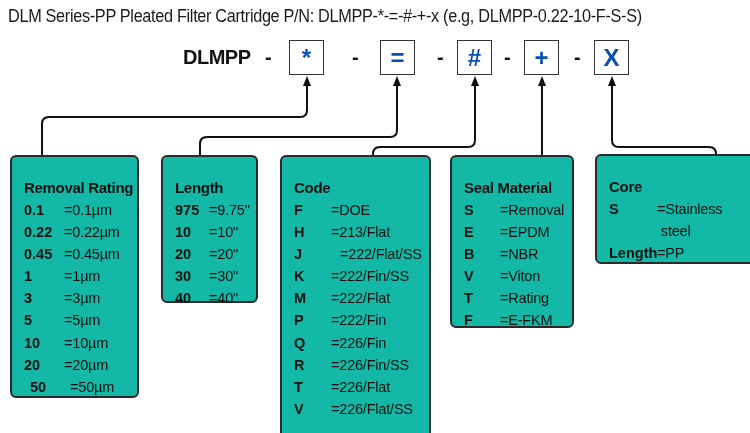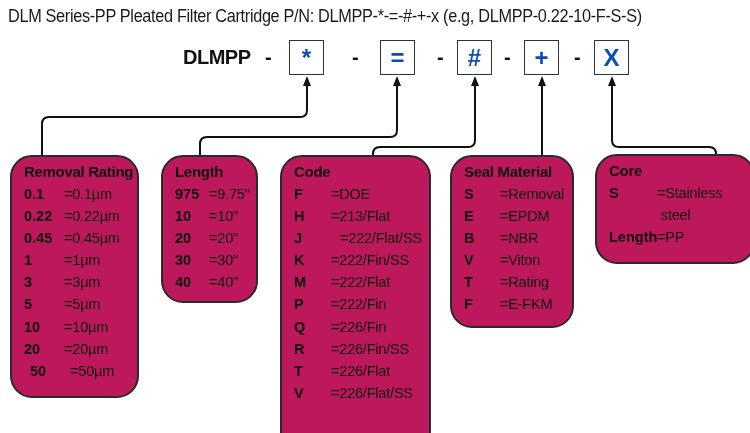--- a/index.html
+++ b/index.html
@@ -7,22 +7,22 @@
            font-family: "Liberation Sans", "DejaVu Sans", sans-serif; color: #111; }
     .title { position: absolute; left: 8px; top: 6px; font-size: 17.5px; letter-spacing: -0.35px;
              color: #1a1a1a; white-space: nowrap; transform: scaleX(0.93); transform-origin: left top; }
     .prefix { position: absolute; left: 183px; top: 46px; font-size: 20px; font-weight: bold;
               letter-spacing: -0.5px; }
     .dash { position: absolute; top: 46px; font-size: 20px; font-weight: bold; }
     .code-box { position: absolute; top: 40px; width: 35px; height: 35px; border: 1px solid #333;
                 box-sizing: border-box; background: #fff; display: flex; align-items: center;
                 justify-content: center; color: #0b4fb3; font-weight: bold; font-size: 24px; }
     svg.connectors { position: absolute; left: 0; top: 0; }
-    .panel { position: absolute; background: #be185d; border: 2px solid #2a2a2a;
-             border-radius: 22px; box-sizing: border-box; padding: 4px 0 0 12px; }
+    .panel { position: absolute; background: #14b8a6; border: 2px solid #2a2a2a;
+             border-radius: 6px; box-sizing: border-box; padding: 20px 0 0 12px; }
     .panel-title { font-weight: bold; font-size: 15px; letter-spacing: -0.3px; height: 22px; line-height: 22px; }
     .row { display: flex; height: 22.1px; line-height: 22.1px; font-size: 14.5px; }
     .row .k { font-weight: bold; }
     .row .v { letter-spacing: -0.2px; }
   </style>
 </head>
 <body>
 
 <div class="title">DLM Series-PP Pleated Filter Cartridge P/N: DLMPP-*-=-#-+-x (e.g, DLMPP-0.22-10-F-S-S)</div>
 

